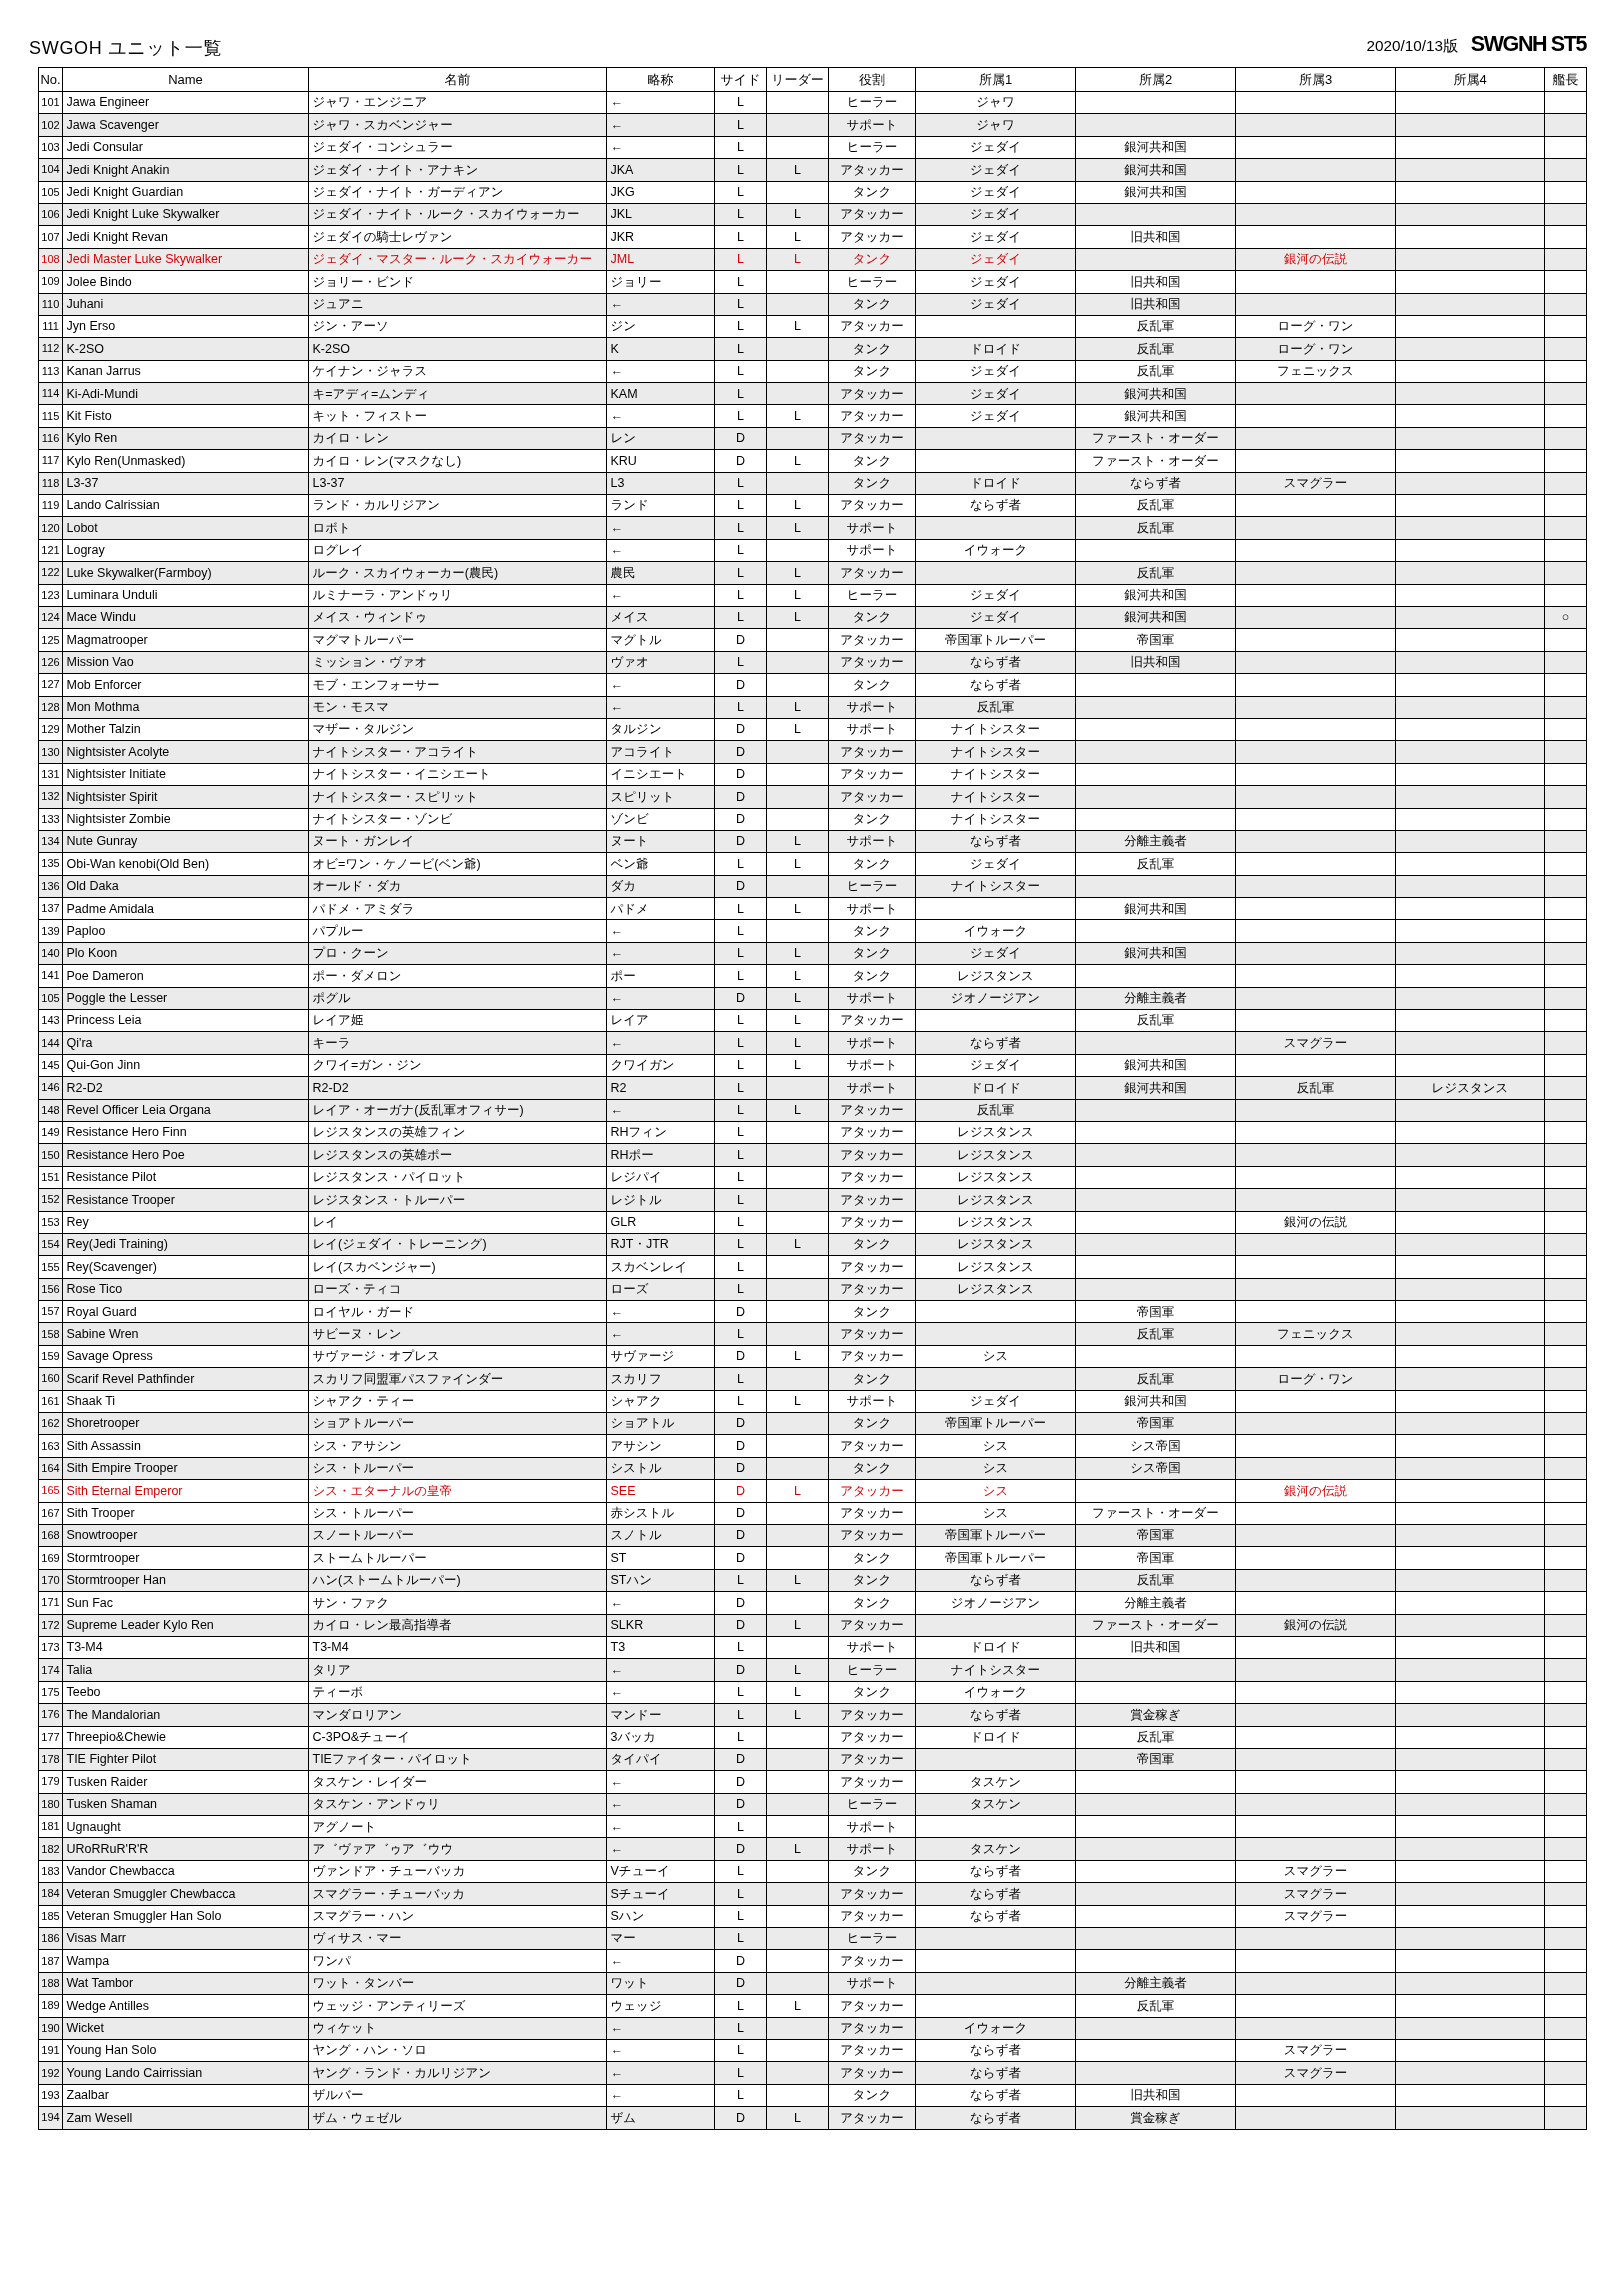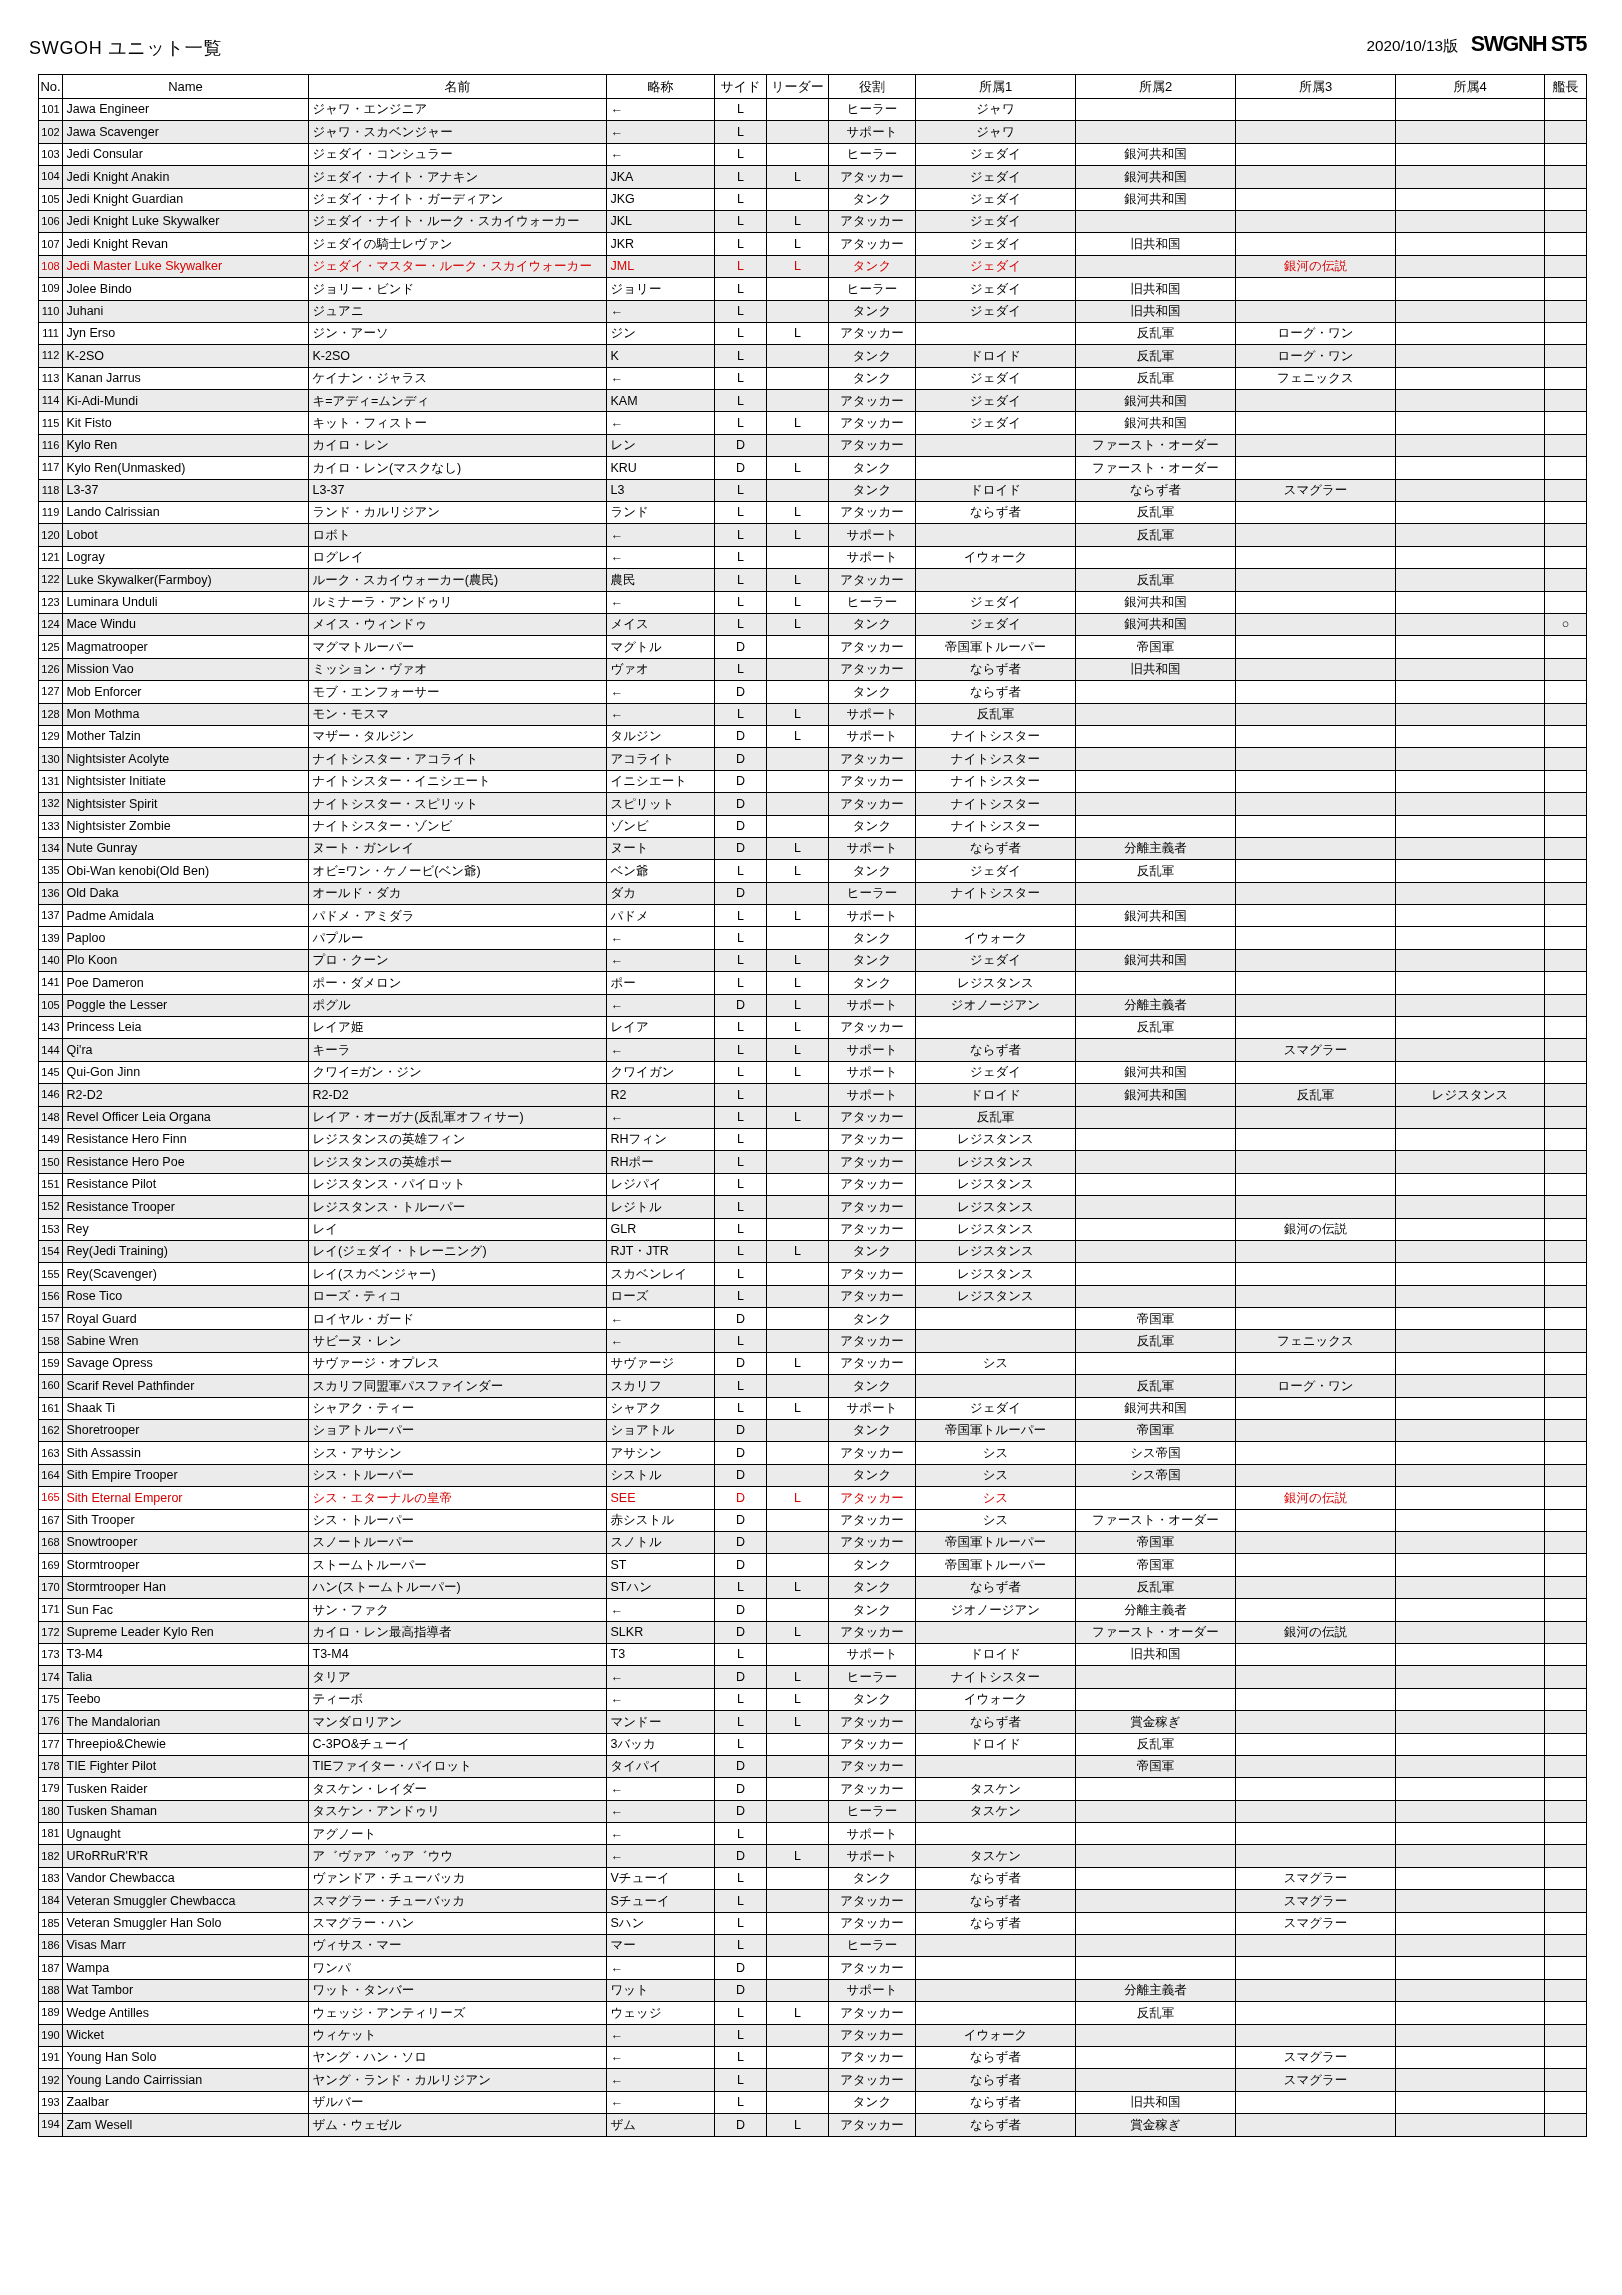--- a/index.html
+++ b/index.html
@@ -12,21 +12,21 @@
   }
   .header-right{
     position:absolute;top:32px;right:37px;display:flex;align-items:flex-end;gap:12.5px;
   }
   .date-version{font-size:15.3px;}
   .logo{
     font-size:21.5px;font-weight:900;letter-spacing:-1.4px;
     transform:scaleY(1.05);white-space:nowrap;
   }
   table.units{
-    position:absolute;left:38px;top:74px;width:1547px;
+    position:absolute;left:38px;top:67px;width:1547px;
     border-collapse:collapse;table-layout:fixed;
     border:1.4px solid var(--border,#000);
   }
   th,td{
     border:0.7px solid var(--border,#000);
     overflow:hidden;white-space:nowrap;vertical-align:middle;
     padding:0;
   }
   thead th{
     border-bottom:1.4px solid var(--border,#000);

